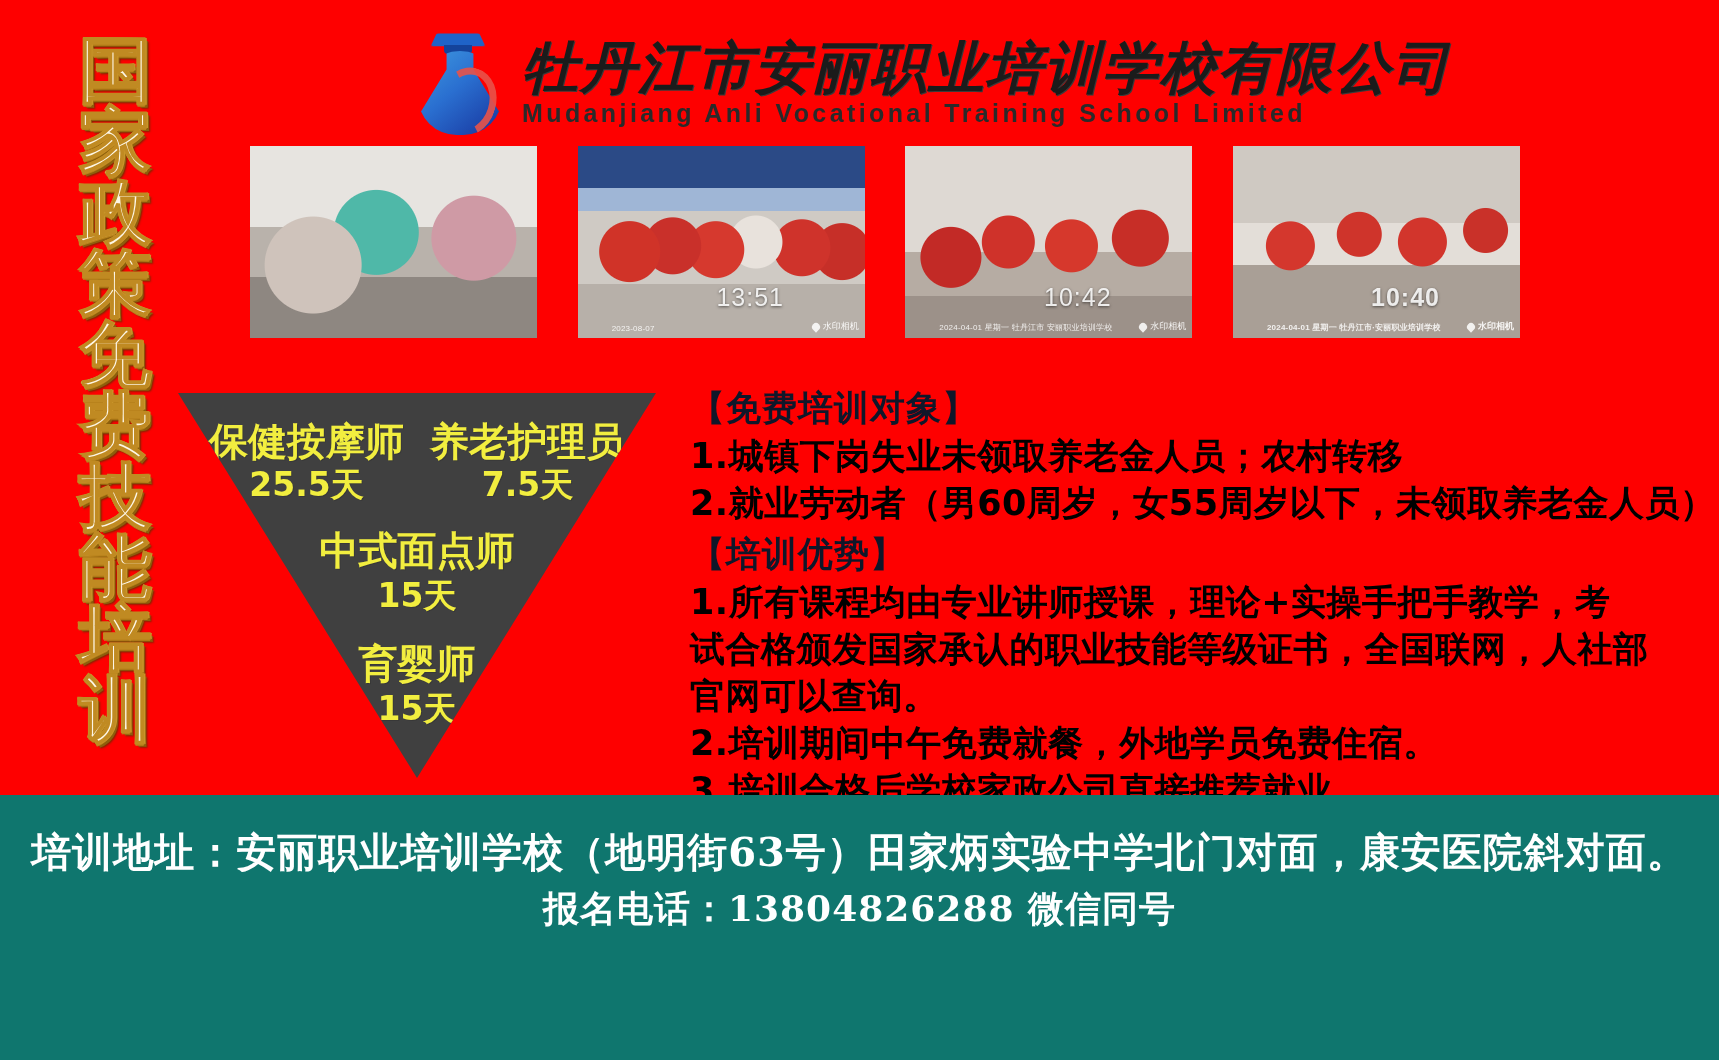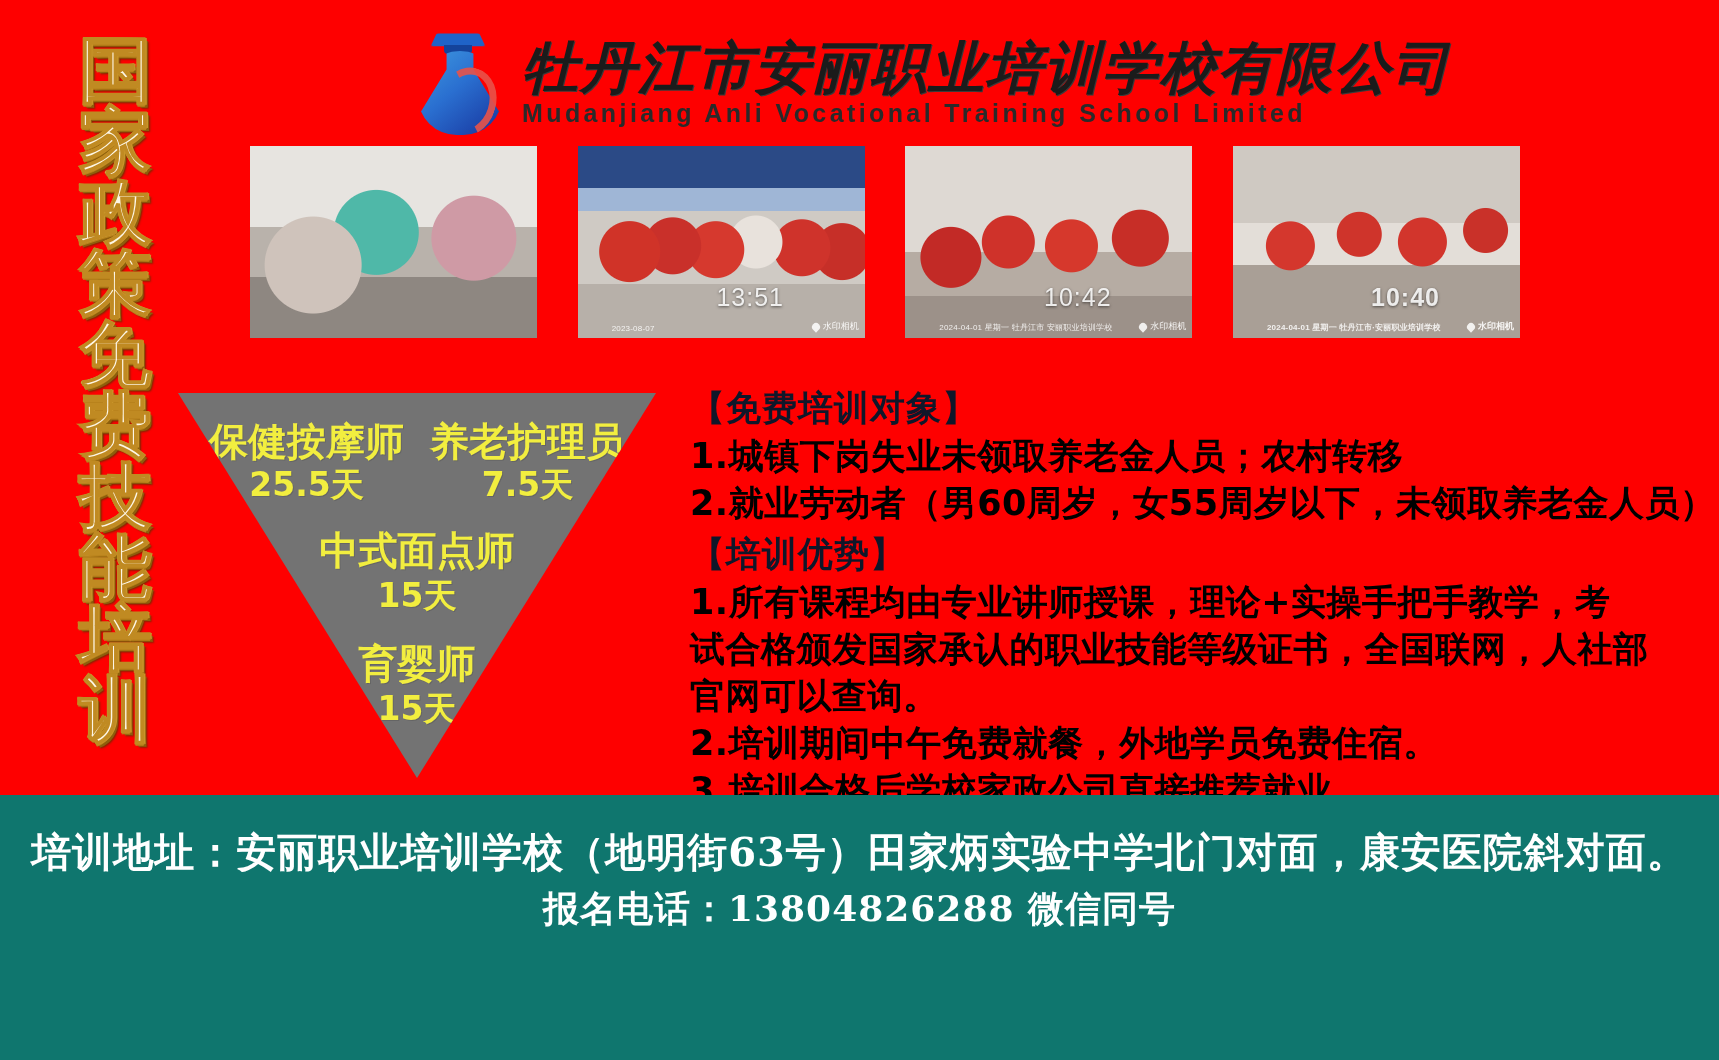--- a/index.html
+++ b/index.html
@@ -221,21 +221,21 @@
   }
 
   
   #course-triangle {
     position: absolute;
     left: 178px;
     top: 393px;
     width: 478px;
     height: 385px;
     clip-path: polygon(0 0, 100% 0, 50% 100%);
-    background: #737373;
+    background: #404040;
   }
   .course-row {
     position: absolute;
     width: 100%;
     text-align: center;
     color: #f2ee3f;
     font-weight: bold;
     font-family: "DejaVu Sans", "Liberation Sans", sans-serif;
     text-shadow: 1px 1px 0 rgba(0,0,0,.12);
   }

